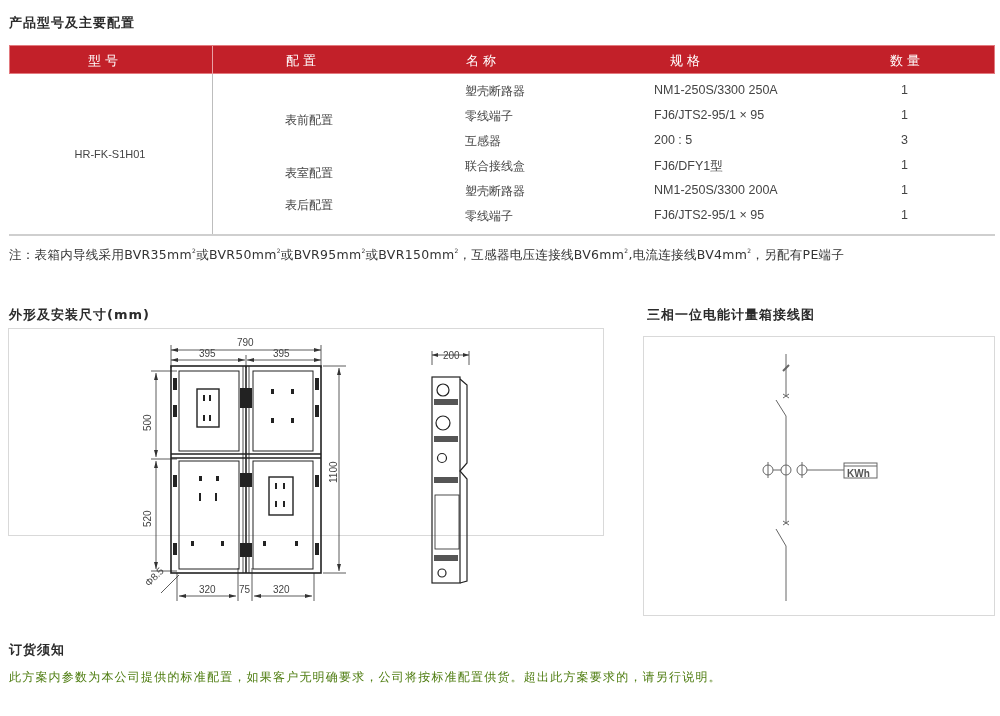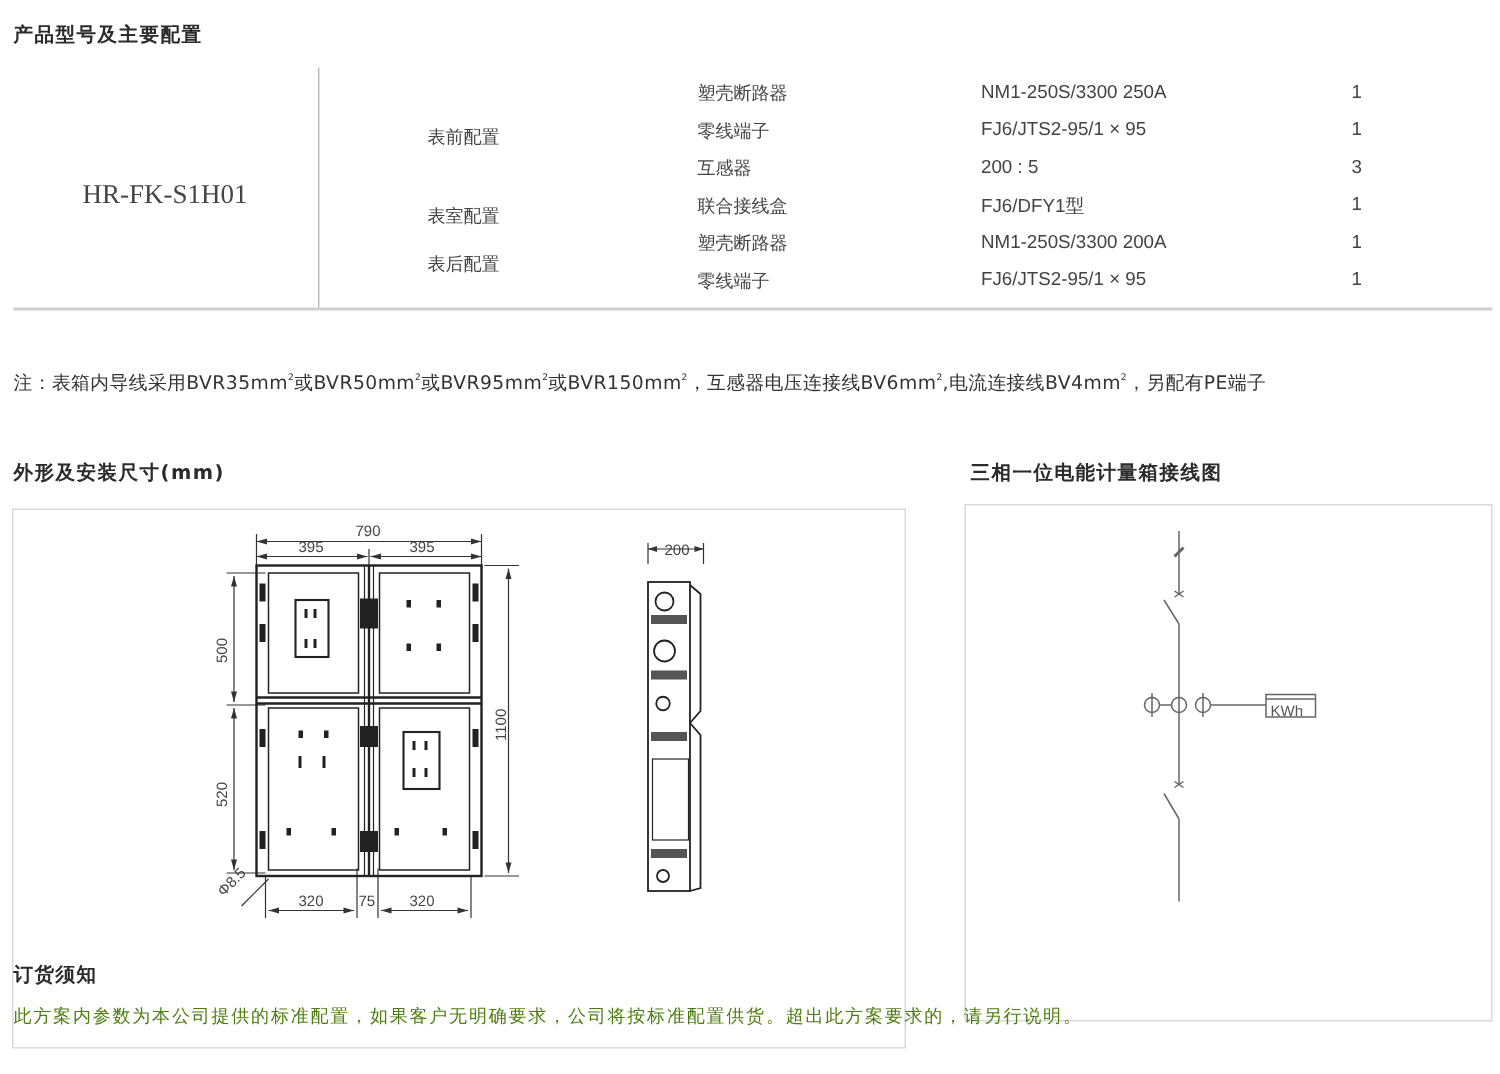--- a/index.html
+++ b/index.html
@@ -8,21 +8,21 @@
 
   .section-title { position: absolute; font-size: 13px; font-weight: bold; color: #2b2b2b; letter-spacing: 1px; }
 
   
   .cfg-table { position: absolute; left: 9px; top: 45px; width: 986px; }
   .cfg-head { position: relative; height: 29px; background: #c22029; border: 1px solid #e37a7f; color: #fff; font-size: 13px; }
   .cfg-head span { position: absolute; top: 6px; letter-spacing: 4px; }
   .cfg-head .divider { position: absolute; left: 202px; top: 0; width: 1px; height: 29px; background: #e8a0a4; }
   .cfg-body { position: relative; height: 162px; border-bottom: 2px solid #cfcfcf; font-size: 12px; color: #444; }
   .cfg-body .vline { position: absolute; left: 203px; top: 0; width: 1px; height: 160px; background: #bdbdbd; }
-  .model { position: absolute; left: 0; width: 202px; top: 74px; text-align: center; font-family: Liberation Serif, serif; font-size: 18px; }
+  .model { position: absolute; left: 0; width: 202px; top: 74px; text-align: center; font-family: Liberation Sans, sans-serif; font-size: 11px; }
   .grp { position: absolute; left: 276px; }
   .row { position: absolute; height: 20px; }
   .row .nm { position: absolute; left: 456px; white-space: nowrap; }
   .row .sp { position: absolute; left: 645px; white-space: nowrap; font-family: Liberation Sans, sans-serif; font-size: 12.5px; }
   .row .qt { position: absolute; left: 892px; font-family: "Liberation Sans", sans-serif; font-size: 12.5px; }
 
   .note { position: absolute; left: 9px; top: 247px; font-size: 12.5px; color: #333; white-space: nowrap; letter-spacing: 0.3px; }
   .note sup { font-size: 6px; vertical-align: 6px; }
 
   .panel { position: absolute; border: 1.5px solid #d9d9d9; background: #fff; }
@@ -30,20 +30,28 @@
   .order-text { position: absolute; left: 9px; top: 669px; font-size: 12px; color: #4d7c0f; letter-spacing: 1.2px; white-space: nowrap; }
 
   svg text { font-family: "Liberation Sans", sans-serif; }
 </style>
 </head>
 <body>
 
 <div class="section-title" style="left:9px; top:14px;">产品型号及主要配置</div>
 
 <div class="cfg-table">
+  <div class="cfg-head">
+    <span style="left:78px;">型号</span>
+    <div class="divider"></div>
+    <span style="left:276px;">配置</span>
+    <span style="left:456px;">名称</span>
+    <span style="left:660px;">规格</span>
+    <span style="left:880px;">数量</span>
+  </div>
   <div class="cfg-body">
     <div class="vline"></div>
     <div class="model">HR-FK-S1H01</div>
     <div class="grp" style="top:38px;">表前配置</div>
     <div class="grp" style="top:91px;">表室配置</div>
     <div class="grp" style="top:123px;">表后配置</div>
 
     <div class="row" style="top:9px; left:0;">
       <span class="nm">塑壳断路器</span>
       <span class="sp">NM1-250S/3300 250A</span>
@@ -73,21 +81,21 @@
       <span class="nm">零线端子</span>
       <span class="sp">FJ6/JTS2-95/1 × 95</span>
       <span class="qt">1</span>
     </div>
   </div>
 </div>
 
 <div class="note"><span>注：表箱内导线采用BVR35mm</span><sup>2</sup><span>或BVR50mm</span><sup>2</sup><span>或BVR95mm</span><sup>2</sup><span>或BVR150mm</span><sup>2</sup><span>，互感器电压连接线BV6mm</span><sup>2</sup><span>,电流连接线BV4mm</span><sup>2</sup><span>，另配有PE端子</span></div>
 
 <div class="section-title" style="left:9px; top:306px;">外形及安装尺寸(mm)</div>
-<div class="panel" style="left:8px; top:339px; width:596px; height:360px;">
+<div class="panel" style="left:8px; top:328px; width:596px; height:208px;">
   <svg width="596" height="280" viewBox="8 336 596 280">
     <g stroke="#333" fill="none" stroke-width="0.8">
 
       <line x1="170" y1="357" x2="320" y2="357"></line>
       <line x1="170" y1="367" x2="244" y2="367"></line>
       <line x1="246" y1="367" x2="320" y2="367"></line>
       <line x1="170" y1="352" x2="170" y2="375"></line>
       <line x1="320" y1="352" x2="320" y2="375"></line>
       <line x1="245" y1="362" x2="245" y2="375"></line>
 
@@ -210,21 +218,21 @@
     <g fill="#555">
       <rect x="433" y="406" width="24" height="6"></rect>
       <rect x="433" y="443" width="24" height="6"></rect>
       <rect x="433" y="484" width="24" height="6"></rect>
       <rect x="433" y="562" width="24" height="6"></rect>
     </g>
   </svg>
 </div>
 
 <div class="section-title" style="left:647px; top:306px;">三相一位电能计量箱接线图</div>
-<div class="panel" style="left:643px; top:336px; width:352px; height:345px;">
+<div class="panel" style="left:643px; top:336px; width:352px; height:280px;font-weight:bold;">
   <svg width="352" height="280" viewBox="643 336 352 280">
     <g stroke="#666" fill="none" stroke-width="1">
       <line x1="785" y1="353" x2="785" y2="395"></line>
       <line x1="782" y1="370" x2="788" y2="364" stroke-width="2"></line>
       <line x1="782" y1="393" x2="788" y2="397"></line>
         <line x1="788" y1="393" x2="782" y2="397"></line>
       <line x1="775" y1="399" x2="785" y2="415"></line>
       <line x1="785" y1="415" x2="785" y2="522"></line>
       <line x1="782" y1="520" x2="788" y2="524"></line>
         <line x1="788" y1="520" x2="782" y2="524"></line>

